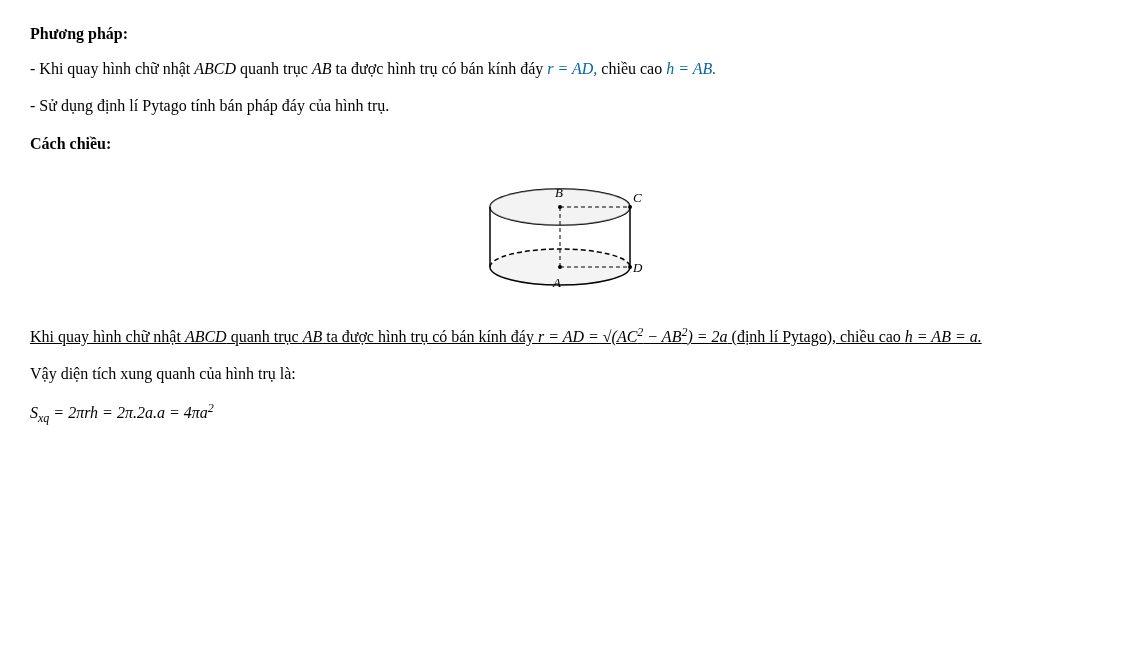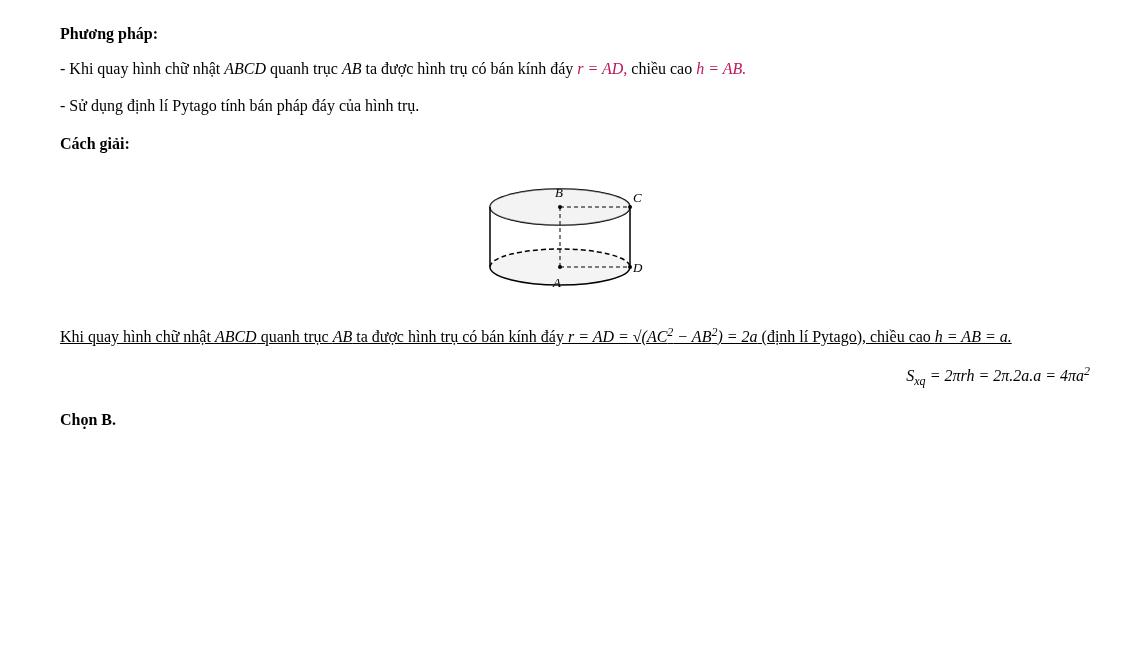--- a/index.html
+++ b/index.html
@@ -12,41 +12,40 @@
       width: 1121px;
       min-height: 657px;
     }
     .content {
       max-width: 1060px;
     }
     p {
       margin-bottom: 10px;
       line-height: 1.7;
       text-align: justify;
-      margin-left: 30px;
     }
     .math-inline {
       font-style: italic;
       font-family: "Times New Roman", Times, serif;
     }
     .math-brown {
-      color: #be185d;
+      color: #0369a1;
       font-style: italic;
     }
     .diagram-container {
       display: flex;
       justify-content: center;
       margin: 15px 0 20px 0;
     }
     .cylinder-svg {
       width: 220px;
       height: 130px;
     }
     .formula-center {
-      text-align: right;
+      text-align: left;
       margin: 10px 0 15px 0;
       font-style: italic;
     }
     .section-title {
       font-weight: bold;
       margin-bottom: 8px;
     }
     sub, sup {
       font-size: 0.75em;
     }
@@ -63,21 +62,21 @@
   <p>
     - Khi quay hình chữ nhật <span class="math-inline">ABCD</span> quanh trục <span class="math-inline">AB</span> ta được hình trụ có bán kính đáy <span class="math-brown">r = AD,</span> chiều cao <span class="math-brown">h = AB.</span>
   </p>
 
   <p>
     - Sử dụng định lí Pytago tính bán pháp đáy của hình trụ.
   </p>
 
 
   <p class="section-title">
-    <span>Cách giải:</span>
+    <span>Cách chiều:</span>
   </p>
 
   <div class="diagram-container">
     <svg class="cylinder-svg" viewBox="0 0 220 130" xmlns="http://www.w3.org/2000/svg">
 
       <ellipse cx="110" cy="35" rx="70" ry="18" fill="none" stroke="#000" stroke-width="1.5"></ellipse>
 
       <ellipse cx="110" cy="35" rx="70" ry="18" fill="#e8e8e8" opacity="0.5"></ellipse>
 
       <line x1="40" y1="35" x2="40" y2="95" stroke="#000" stroke-width="1.5"></line>
@@ -105,22 +104,22 @@
       <text x="103" y="115" font-size="13" font-style="italic" font-family="Times New Roman, serif">A</text>
       <text x="183" y="100" font-size="13" font-style="italic" font-family="Times New Roman, serif">D</text>
     </svg>
   </div>
 
   <p style="text-align: justify; text-decoration: underline;">
     Khi quay hình chữ nhật <span class="math-inline">ABCD</span> quanh trục <span class="math-inline">AB</span> ta được hình trụ có bán kính đáy
     <span class="math-inline">r = AD = √(AC<sup>2</sup> − AB<sup>2</sup>) = 2a</span> (định lí Pytago), chiều cao <span class="math-inline">h = AB = a.</span>
   </p>
 
+  <p>
+    Vậy diện tích xung quanh của hình trụ là:
+  </p>
 
   <p class="formula-center">
     <span class="math-inline">S<sub>xq</sub> = 2πrh = 2π.2a.a = 4πa<sup>2</sup></span>
   </p>
 
-  <p class="section-title">
-    <span>Chọn B.</span>
-  </p>
 
 </div>
 
 </body></html>

